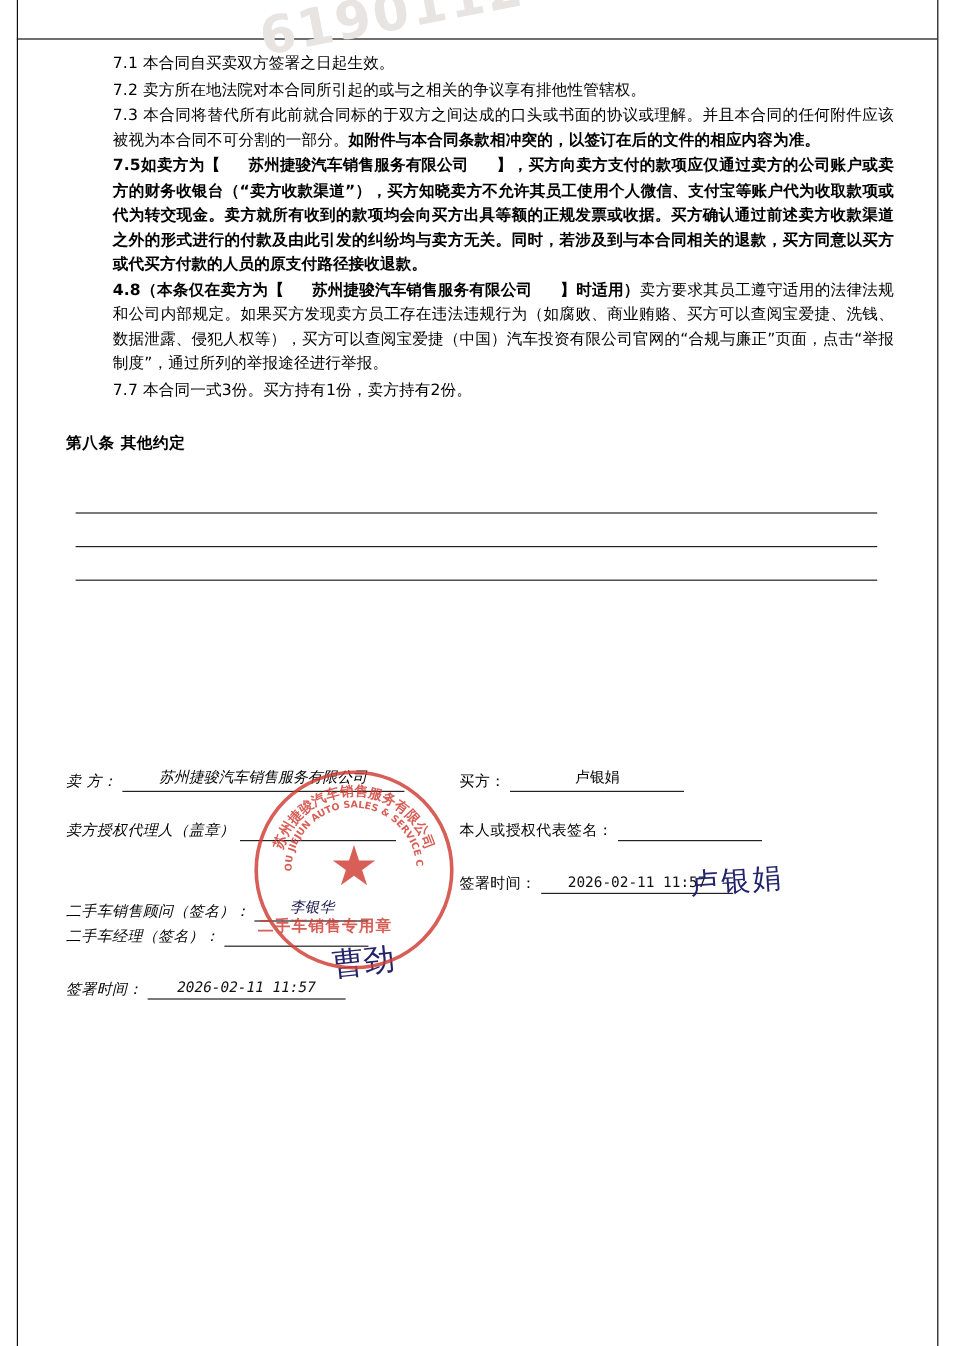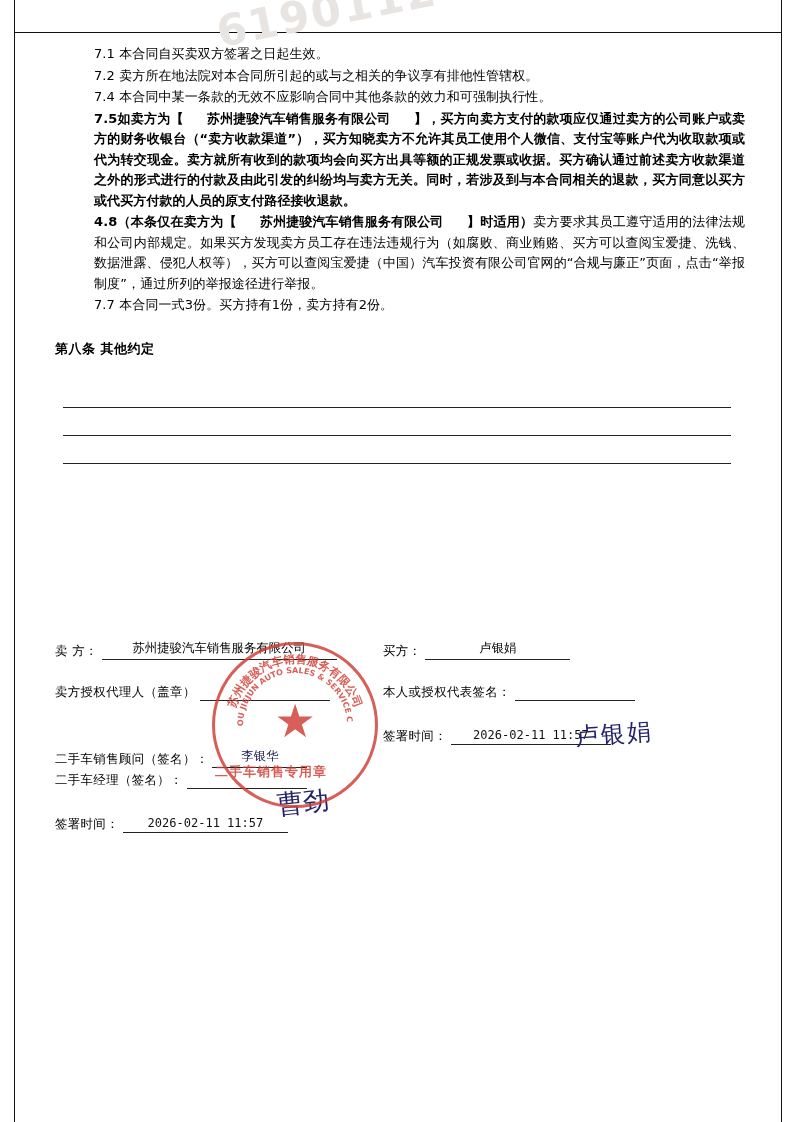--- a/index.html
+++ b/index.html
@@ -114,21 +114,21 @@
   }
   .hand {
     font-family: "DejaVu Serif", "Liberation Serif", serif;
     color: #1a1a4e;
   }
   .typed {
     font-family: "DejaVu Sans Mono", "Liberation Mono", monospace;
     font-size: 12px;
     color: #111111;
   }
-  .left-col { position: absolute; left: 0; }
+  .left-col { position: absolute; left: 0; font-style: italic; }
   .right-col { position: absolute; left: 328px; }
   
   .seal {
     position: absolute;
     left: 212px;
     top: 642px;
     width: 160px;
     height: 160px;
     border: 3.5px solid #cf3c33;
     border-radius: 50%;
@@ -206,24 +206,24 @@
   <div class="content">
 
     <div class="clause">
       <span>7.1  本合同自买卖双方签署之日起生效。</span>
     </div>
 
     <div class="clause">
       <span>7.2  卖方所在地法院对本合同所引起的或与之相关的争议享有排他性管辖权。</span>
     </div>
 
-
-    <div class="clause">
-      <span>7.4  本合同中某一条款的无效不应影响合同中其他条款的效力和可强制执行性。</span>
-    </div>
+    <div class="clause">
+      <span>7.3  本合同将替代所有此前就合同标的于双方之间达成的口头或书面的协议或理解。并且本合同的任何附件应该被视为本合同不可分割的一部分。</span><span class="b">如附件与本合同条款相冲突的，以签订在后的文件的相应内容为准。</span>
+    </div>
+
 
     <div class="clause">
       <span class="b">7.5如卖方为【</span><span class="b" style="display:inline-block;width:230px;text-align:center;">苏州捷骏汽车销售服务有限公司</span><span class="b">】，买方向卖方支付的款项应仅通过卖方的公司账户或卖方的财务收银台（“卖方收款渠道”），买方知晓卖方不允许其员工使用个人微信、支付宝等账户代为收取款项或代为转交现金。卖方就所有收到的款项均会向买方出具等额的正规发票或收据。买方确认通过前述卖方收款渠道之外的形式进行的付款及由此引发的纠纷均与卖方无关。同时，若涉及到与本合同相关的退款，买方同意以买方或代买方付款的人员的原支付路径接收退款。</span>
     </div>
 
     <div class="clause">
       <span class="b">4.8（本条仅在卖方为【</span><span class="b" style="display:inline-block;width:230px;text-align:center;">苏州捷骏汽车销售服务有限公司</span><span class="b">】时适用）</span><span>卖方要求其员工遵守适用的法律法规和公司内部规定。如果买方发现卖方员工存在违法违规行为（如腐败、商业贿赂、买方可以查阅宝爱捷、洗钱、数据泄露、侵犯人权等），买方可以查阅宝爱捷（中国）汽车投资有限公司官网的“合规与廉正”页面，点击“举报制度”，通过所列的举报途径进行举报。</span>
     </div>
 
     <div class="clause">

